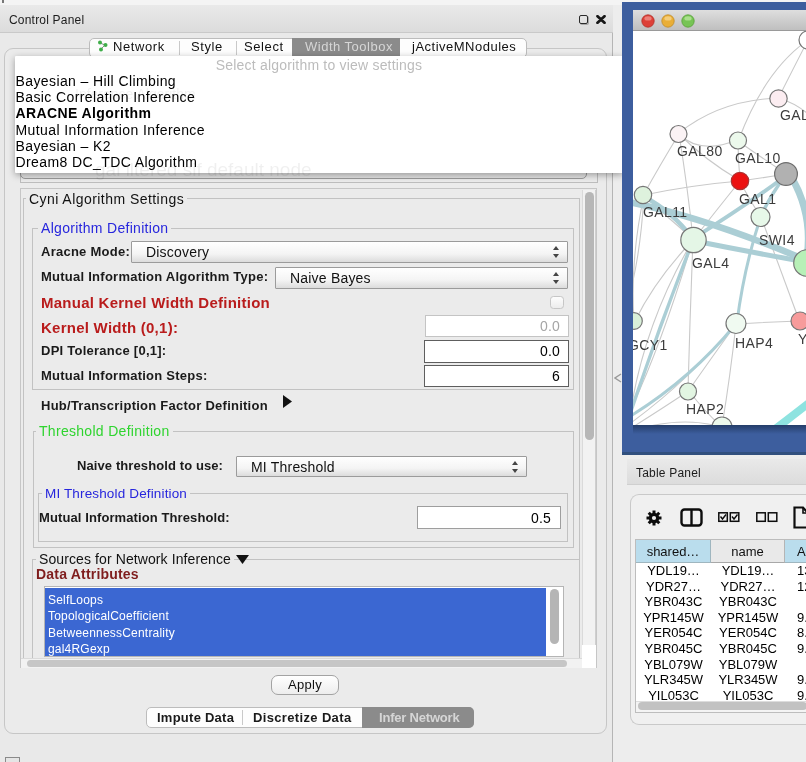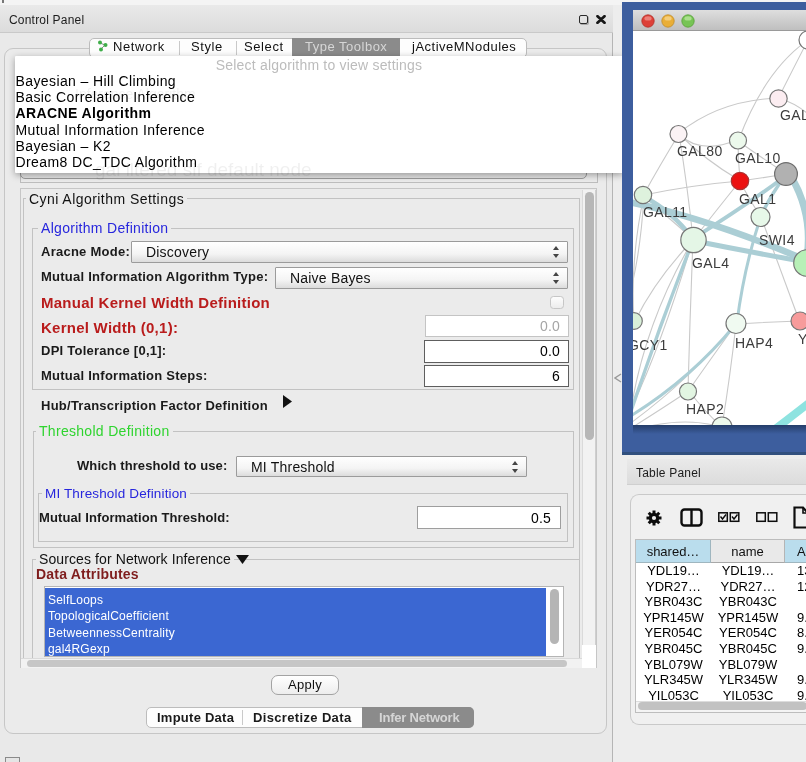--- a/index.html
+++ b/index.html
@@ -44,21 +44,21 @@
 
 <svg class="abs" style="left:97px;top:40px;" width="12" height="12" viewBox="0 0 12 12">
   <path d="M3 3 L8 5 M8 5 L4 9" stroke="#888" stroke-width="1"></path>
   <circle cx="3" cy="2.5" r="2" fill="#3fae49"></circle>
   <circle cx="8.5" cy="5" r="2" fill="#3fae49"></circle>
   <circle cx="4" cy="9.5" r="2" fill="#3fae49"></circle>
 </svg>
 <div class="abs" style="left:113px;top:39px;font-size:13px;color:#111;letter-spacing:0.6px;">Network</div>
 <div class="abs" style="left:191px;top:39px;font-size:13px;color:#111;letter-spacing:0.6px;">Style</div>
 <div class="abs" style="left:244px;top:39px;font-size:13px;color:#111;letter-spacing:0.6px;">Select</div>
-<div class="abs" style="left:305px;top:39px;font-size:13px;color:#d6d6d6;letter-spacing:0.5px;">Type Toolbox</div>
+<div class="abs" style="left:305px;top:39px;font-size:13px;color:#d6d6d6;letter-spacing:0.5px;">Width Toolbox</div>
 <div class="abs" style="left:412px;top:39px;font-size:13px;color:#111;letter-spacing:0.5px;">jActiveMNodules</div>
 
 <div class="gbox" style="left:20px;top:73px;width:578px;height:110px;border-color:#bdbdbd;"></div>
 <div class="abs" style="left:24px;top:99px;width:565px;height:26px;border:2px solid #85b7dd;border-radius:7px;box-sizing:border-box;background:#fdfdfd;"></div>
 <div class="abs" style="left:20px;top:152px;width:567px;height:27px;border:1px solid #9b9b9b;border-radius:5px;box-sizing:border-box;background:linear-gradient(#ffffff,#e2e2e2);"></div>
 
 <div class="abs" style="left:20px;top:188px;width:577px;height:480px;border:1px solid #c6c6c6;box-sizing:border-box;"></div>
 
 <div class="gbox" style="left:23px;top:198px;width:557px;height:460px;border-bottom:none;"></div>
 <div class="gtitle" style="left:26px;top:191px;color:#111;letter-spacing:0.45px;">Cyni Algorithm Settings</div>
@@ -95,21 +95,21 @@
 <div class="tfield" style="left:424px;top:365px;width:145px;height:22px;border:1.5px solid #5e5e5e;color:#000;padding:2px 8px 0 0;">6</div>
 
 <div class="abs lbl" style="left:41px;top:398px;">Hub/Transcription Factor Definition</div>
 <svg class="abs" style="left:282px;top:395px;" width="11" height="13" viewBox="0 0 11 13">
   <path d="M1 0 L10 6.5 L1 13 Z" fill="#111"></path>
 </svg>
 
 <div class="gbox" style="left:33px;top:431px;width:541px;height:117px;"></div>
 <div class="gtitle" style="left:36px;top:423px;color:#2fd42f;">Threshold Definition</div>
 
-<div class="abs lbl" style="left:77px;top:458px;letter-spacing:0.1px;">Which threshold to use:</div>
+<div class="abs lbl" style="left:77px;top:458px;letter-spacing:0.1px;">Naive threshold to use:</div>
 <div class="combo" style="left:236px;top:456px;width:291px;height:21px;">
   <span class="ctext">MI Threshold</span>
   <svg class="carr" viewBox="0 0 8 12">
       <path d="M4 0 L7 4 L1 4 Z M4 12 L7 8 L1 8 Z" fill="#444"></path>
     </svg>
 </div>
 
 <div class="gbox" style="left:38px;top:493px;width:530px;height:49px;"></div>
 <div class="gtitle" style="left:42px;top:486px;color:#2726dd;font-size:13.5px;letter-spacing:0.15px;">MI Threshold Definition</div>
 

